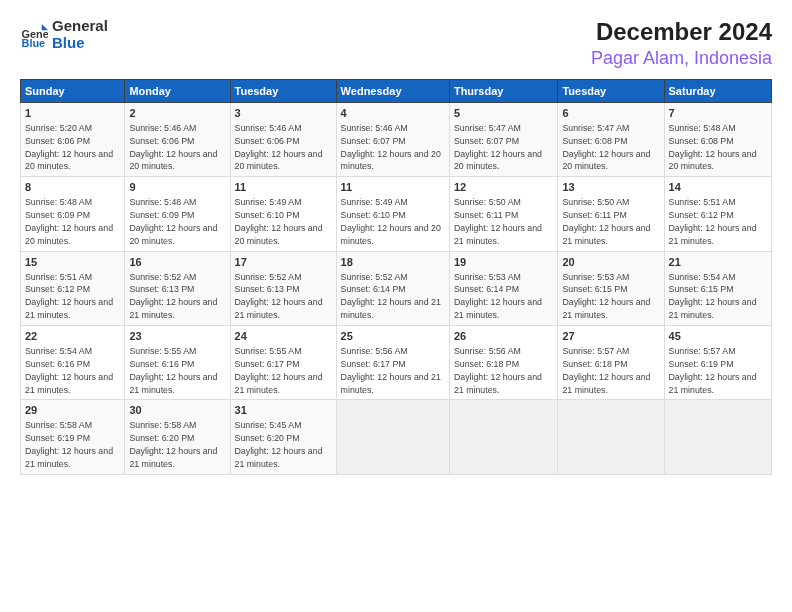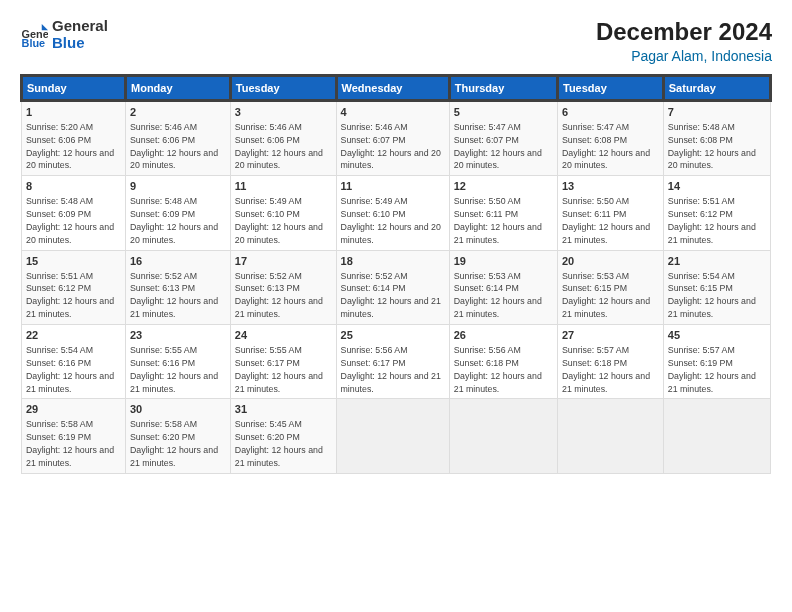--- a/index.html
+++ b/index.html
@@ -48,37 +48,37 @@
     }
     .title-block {
       text-align: right;
     }
     .main-title {
       font-size: 24px;
       font-weight: bold;
       color: #222;
     }
     .subtitle {
-      font-size: 14px;
-      color: #0369a1;
+      font-size: 18px;
+      color: #8b5cf6;
       margin-top: 2px;
     }
     table {
       width: 100%;
       border-collapse: collapse;
       font-size: 9.5px;
     }
     thead tr th {
       background: #1565c0;
       color: #fff;
       padding: 5px 4px;
       font-size: 11px;
       font-weight: bold;
       text-align: left;
-      border: 3px solid #404040;
+      border: 1px solid #404040;
     }
     tbody tr td {
       border: 1px solid #ddd;
       padding: 3px 4px;
       vertical-align: top;
       background: #fff;
       color: #333;
       line-height: 1.35;
     }
     tbody tr:nth-child(odd) td {

